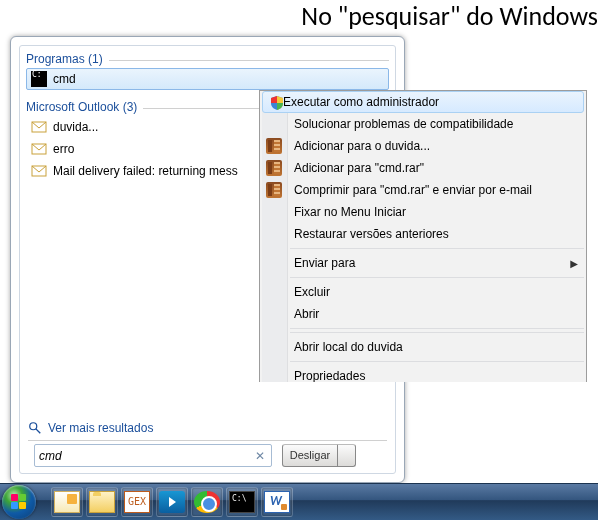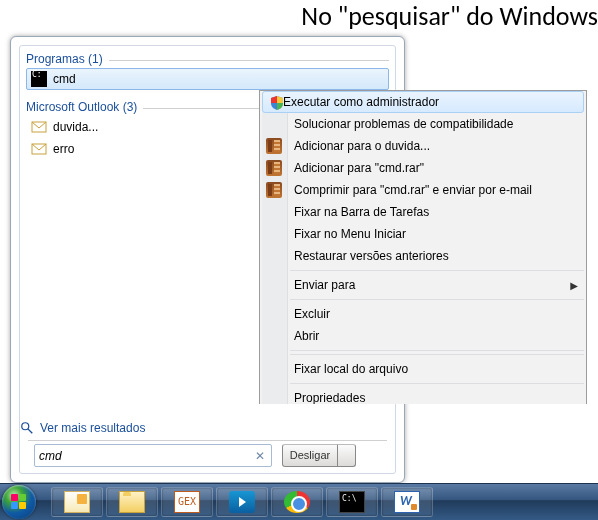--- a/index.html
+++ b/index.html
@@ -39,21 +39,21 @@
     background: linear-gradient(#eaf4fd,#d4e9fb);
     border: 1px solid #8bb8e8;
   }
   .ico { width: 16px; height: 16px; flex: none; display: inline-block; }
   .ico-cmd { background:#000; position:relative; }
   .ico-cmd::before { content:"C:"; position:absolute; left:1px; top:-1px; font-size:8px; color:#fff; font-family:monospace; }
   .ico-mail { position: relative; }
   .ico-mail svg { width:16px; height:16px; }
 
   .see-more {
-    position: absolute; left: 0; bottom: 38px; display: flex; gap: 6px;
+    position: absolute; left: 8px; bottom: 38px; display: flex; gap: 6px;
     align-items: center; font-size: 12px; color: #1b4f9b; cursor: pointer;
   }
   .see-more .mag { width: 14px; height: 14px; }
   .bottom-divider { position:absolute; left:8px; right:8px; bottom:32px; height:1px; background:#d0d0d0; }
 
   .search-box {
     position: absolute; left: 14px; bottom: 6px; width: 238px; height: 23px;
     border: 1px solid #a7bcd4; border-radius: 2px; background: #fff;
     display: flex; align-items: center; padding: 0 4px;
   }
@@ -118,21 +118,21 @@
     position: relative;
   }
   .start-orb .flag { position:absolute; left:9px; top:9px; width:16px; height:16px; }
   .flag .q { position:absolute; width:7px; height:7px; border-radius:1px; }
   .flag .q1{left:0;top:0;background:#f06;}
   .flag .q2{left:8px;top:0;background:#6c3;}
   .flag .q3{left:0;top:8px;background:#39f;}
   .flag .q4{left:8px;top:8px;background:#fc0;}
 
   .task-btn {
-    width: 52px; height: 30px; margin-left: 3px; border-radius: 3px;
+    width: 32px; height: 30px; margin-left: 3px; border-radius: 3px;
     border: 1px solid rgba(255,255,255,.14);
     background: linear-gradient(rgba(255,255,255,.20), rgba(255,255,255,.06));
     display: flex; align-items: center; justify-content: center;
     box-shadow: 0 0 2px rgba(0,0,0,.5) inset;
   }
   .task-btn .ti { width: 26px; height: 22px; display:block; }
   .ti-outlook { background: linear-gradient(#fff,#f7e9b5); border:1px solid #d2b05e; position:relative; }
   .ti-outlook::after{content:"";position:absolute;right:2px;top:2px;width:10px;height:10px;background:#f6b23e;border-radius:1px;}
   .ti-explorer { background: linear-gradient(#fff2c6,#f3cf62); border:1px solid #caa23a; position:relative; }
   .ti-explorer::before{content:"";position:absolute;left:3px;top:0;width:8px;height:4px;background:#f3cf62;border-radius:2px 2px 0 0;}
@@ -182,20 +182,29 @@
       </div>
       <div class="result-item">
         <span class="ico ico-mail">
           <svg viewBox="0 0 16 16">
               <rect x="1" y="3" width="14" height="10" fill="#fff" stroke="#c9a13b"></rect>
               <path d="M1 3 L8 9 L15 3" fill="none" stroke="#c9a13b"></path>
             </svg>
         </span>
         <span>erro</span>
       </div>
+      <div class="result-item">
+        <span class="ico ico-mail">
+          <svg viewBox="0 0 16 16">
+              <rect x="1" y="3" width="14" height="10" fill="#fff" stroke="#c9a13b"></rect>
+              <path d="M1 3 L8 9 L15 3" fill="none" stroke="#c9a13b"></path>
+            </svg>
+        </span>
+        <span>Mail delivery failed: returning mess</span>
+      </div>
     </div>
 
     <div class="bottom-divider"></div>
 
     <div class="see-more">
       <svg class="mag" viewBox="0 0 16 16">
           <circle cx="6" cy="6" r="4" fill="none" stroke="#1b4f9b" stroke-width="1.4"></circle>
           <line x1="9" y1="9" x2="14" y2="14" stroke="#1b4f9b" stroke-width="1.6"></line>
         </svg>
       <span>Ver mais resultados</span>
@@ -234,44 +243,41 @@
   </div>
   <div class="ctx-item">
     <span class="ctx-ico rar"></span>
     <span>Adicionar para "cmd.rar"</span>
   </div>
   <div class="ctx-item">
     <span class="ctx-ico rar"></span>
     <span>Comprimir para "cmd.rar" e enviar por e-mail</span>
   </div>
   <div class="ctx-item">
-    <span>Fixar na Barra de Tarefas</span>
-  </div>
-  <div class="ctx-item">
     <span>Fixar no Menu Iniciar</span>
   </div>
   <div class="ctx-item">
     <span>Restaurar versões anteriores</span>
   </div>
   <div class="ctx-sep"></div>
   <div class="ctx-item">
     <span>Enviar para</span>
     <span class="ctx-arrow">▶</span>
   </div>
   <div class="ctx-sep"></div>
   <div class="ctx-item">
     <span>Excluir</span>
   </div>
   <div class="ctx-item">
     <span>Abrir</span>
   </div>
   <div class="ctx-sep"></div>
   <div class="ctx-sep"></div>
   <div class="ctx-item">
-    <span>Fixar local do arquivo</span>
+    <span>Abrir local do duvida</span>
   </div>
   <div class="ctx-sep"></div>
   <div class="ctx-item">
     <span>Propriedades</span>
   </div>
 </div>
 
 <div class="taskbar">
   <div class="start-orb">
     <div class="orb">

